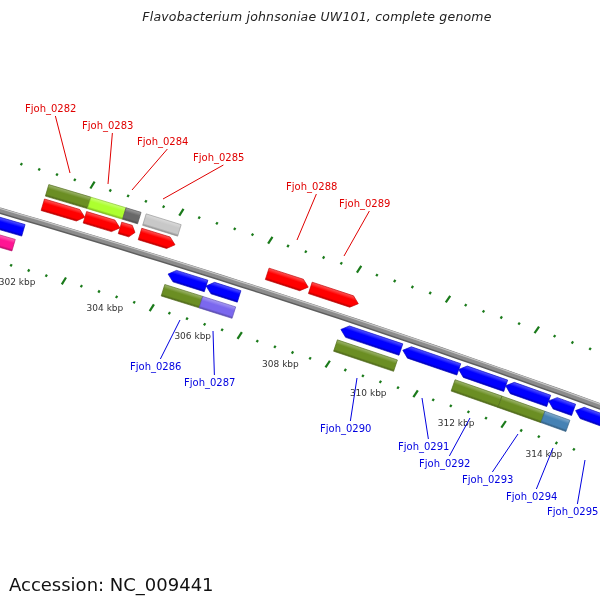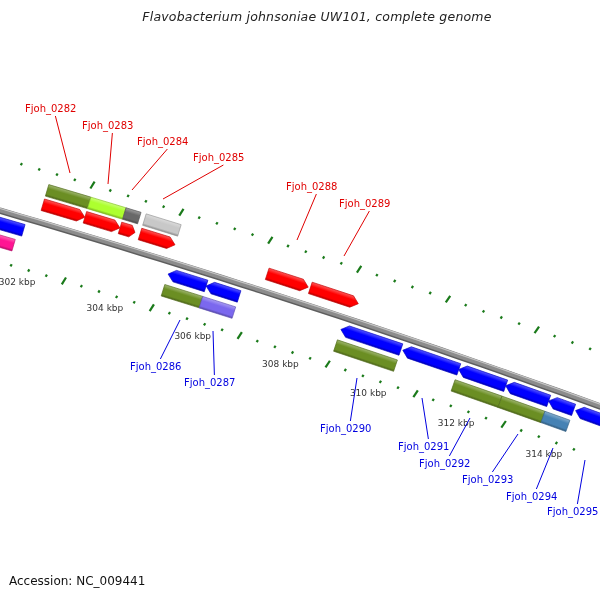--- a/index.html
+++ b/index.html
@@ -1,20 +1,20 @@
 <!DOCTYPE html>
 <html><head>
 <meta charset="utf-8">
 <style>
   html, body { margin:0; padding:0; background:#ffffff; }
   #root { position:relative; width:600px; height:600px; overflow:hidden; background:#fff; }
   #title { position:absolute; top:9px; left:17px; width:600px; text-align:center;
     font-family:"DejaVu Sans", sans-serif; font-style:italic; font-size:12.5px; color:#222; letter-spacing:0.2px; }
   #map { position:absolute; left:0; top:0; }
-  .footer { position:absolute; top:574px; font-family:"DejaVu Sans", sans-serif; font-size:12px; color:#111; }
+  .footer { position:absolute; top:574px; font-family:"DejaVu Sans", sans-serif; font-size:18px; color:#111; }
   #accession { left:9px; }
   #summary { right:10px; }
   .lbl { font-family:"DejaVu Sans", sans-serif; font-size:10px; }
   .kbp { font-family:"DejaVu Sans", sans-serif; font-size:9px; fill:#333; }
 </style>
 </head>
 <body>
 
 <div id="root">
   <div id="title">Flavobacterium johnsoniae UW101, complete genome</div>

